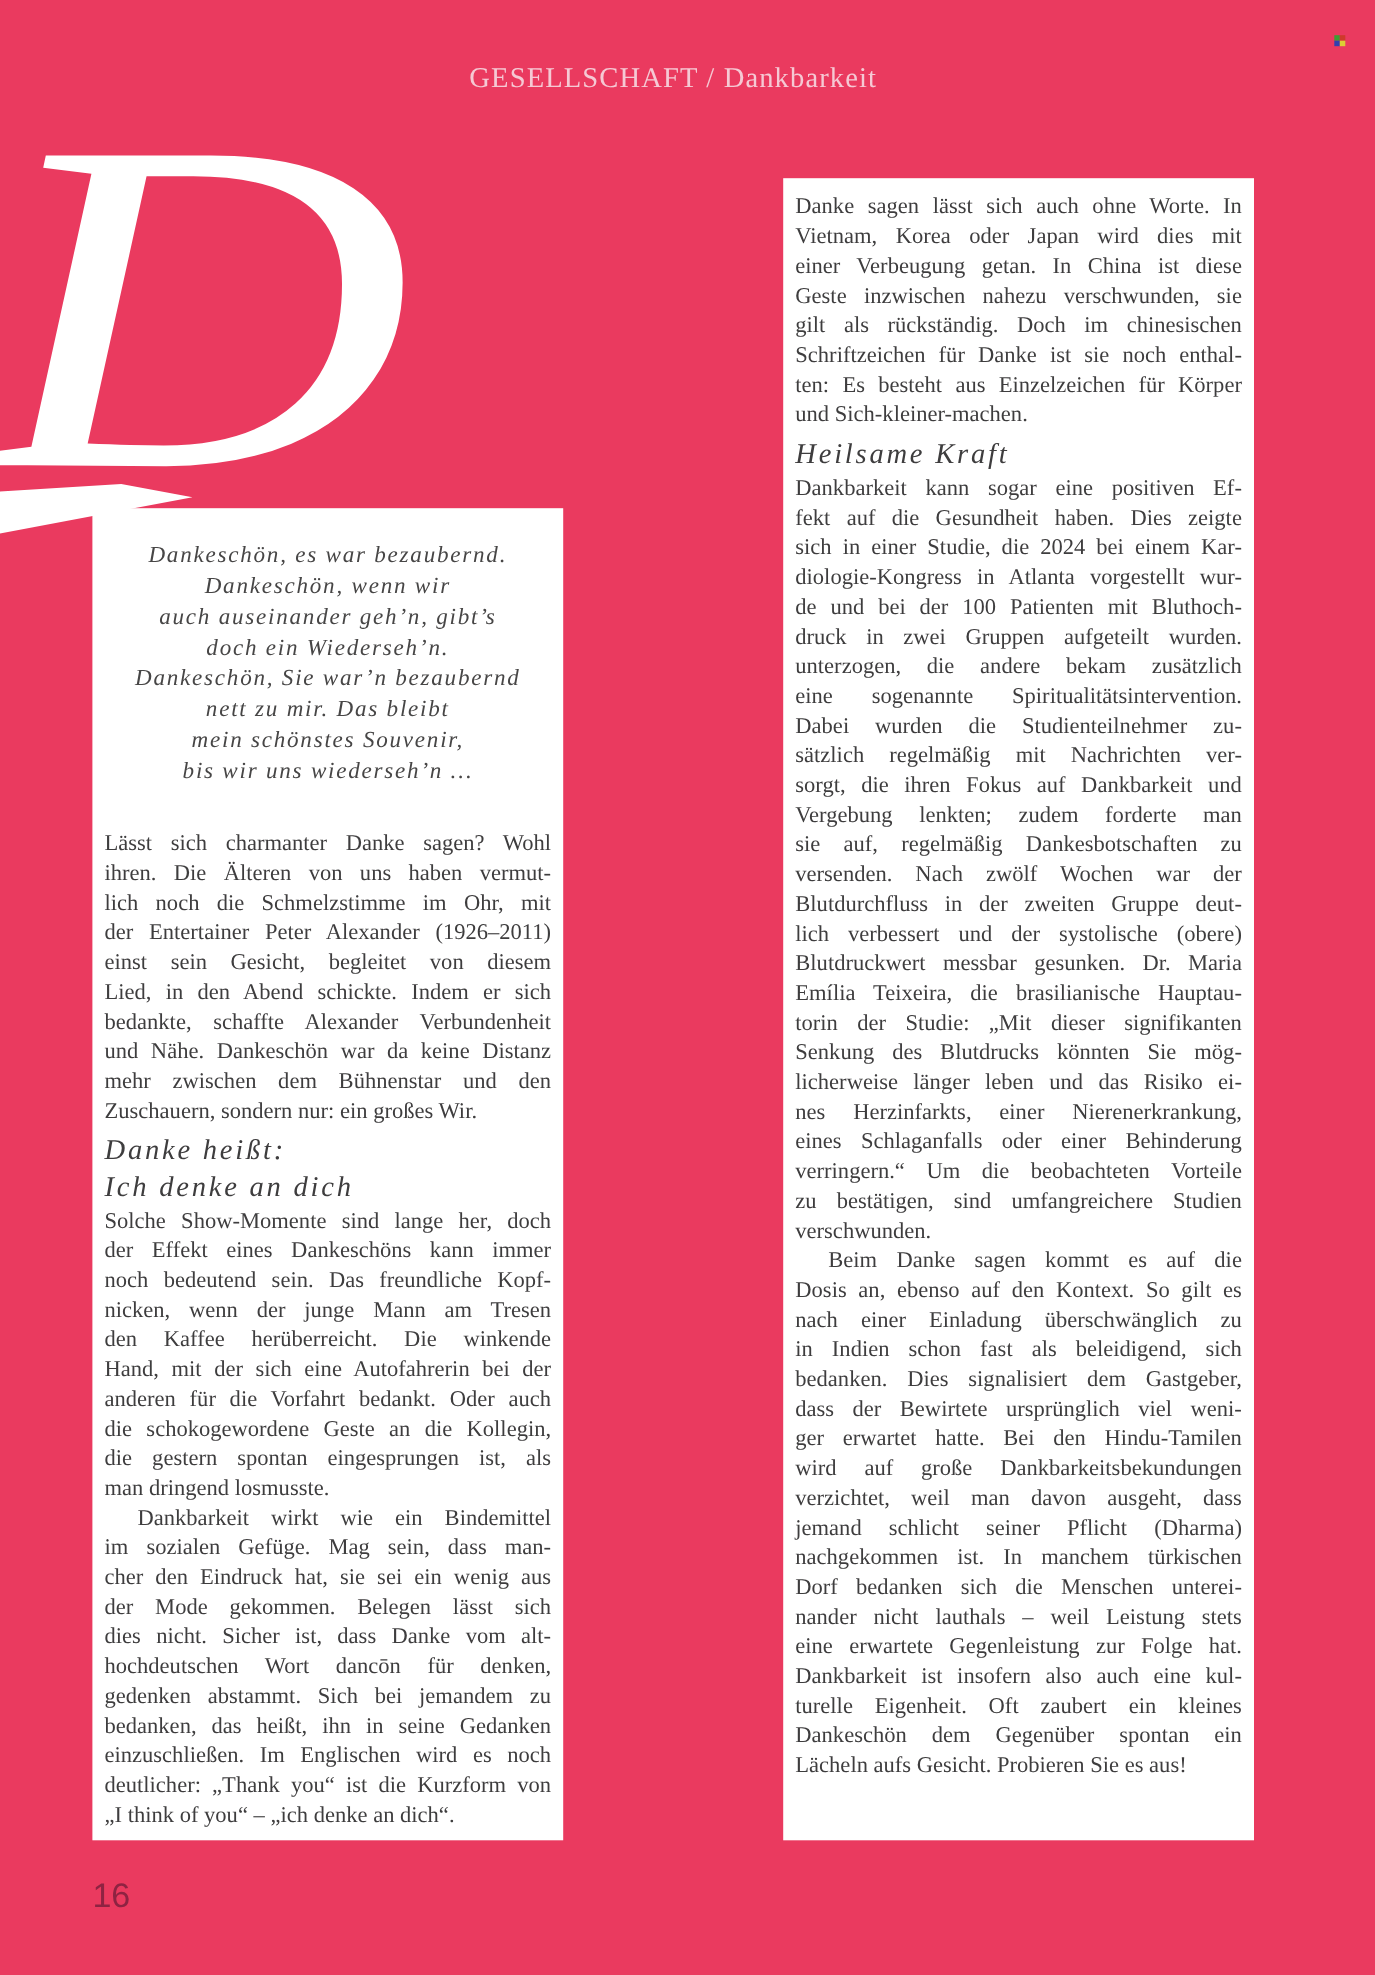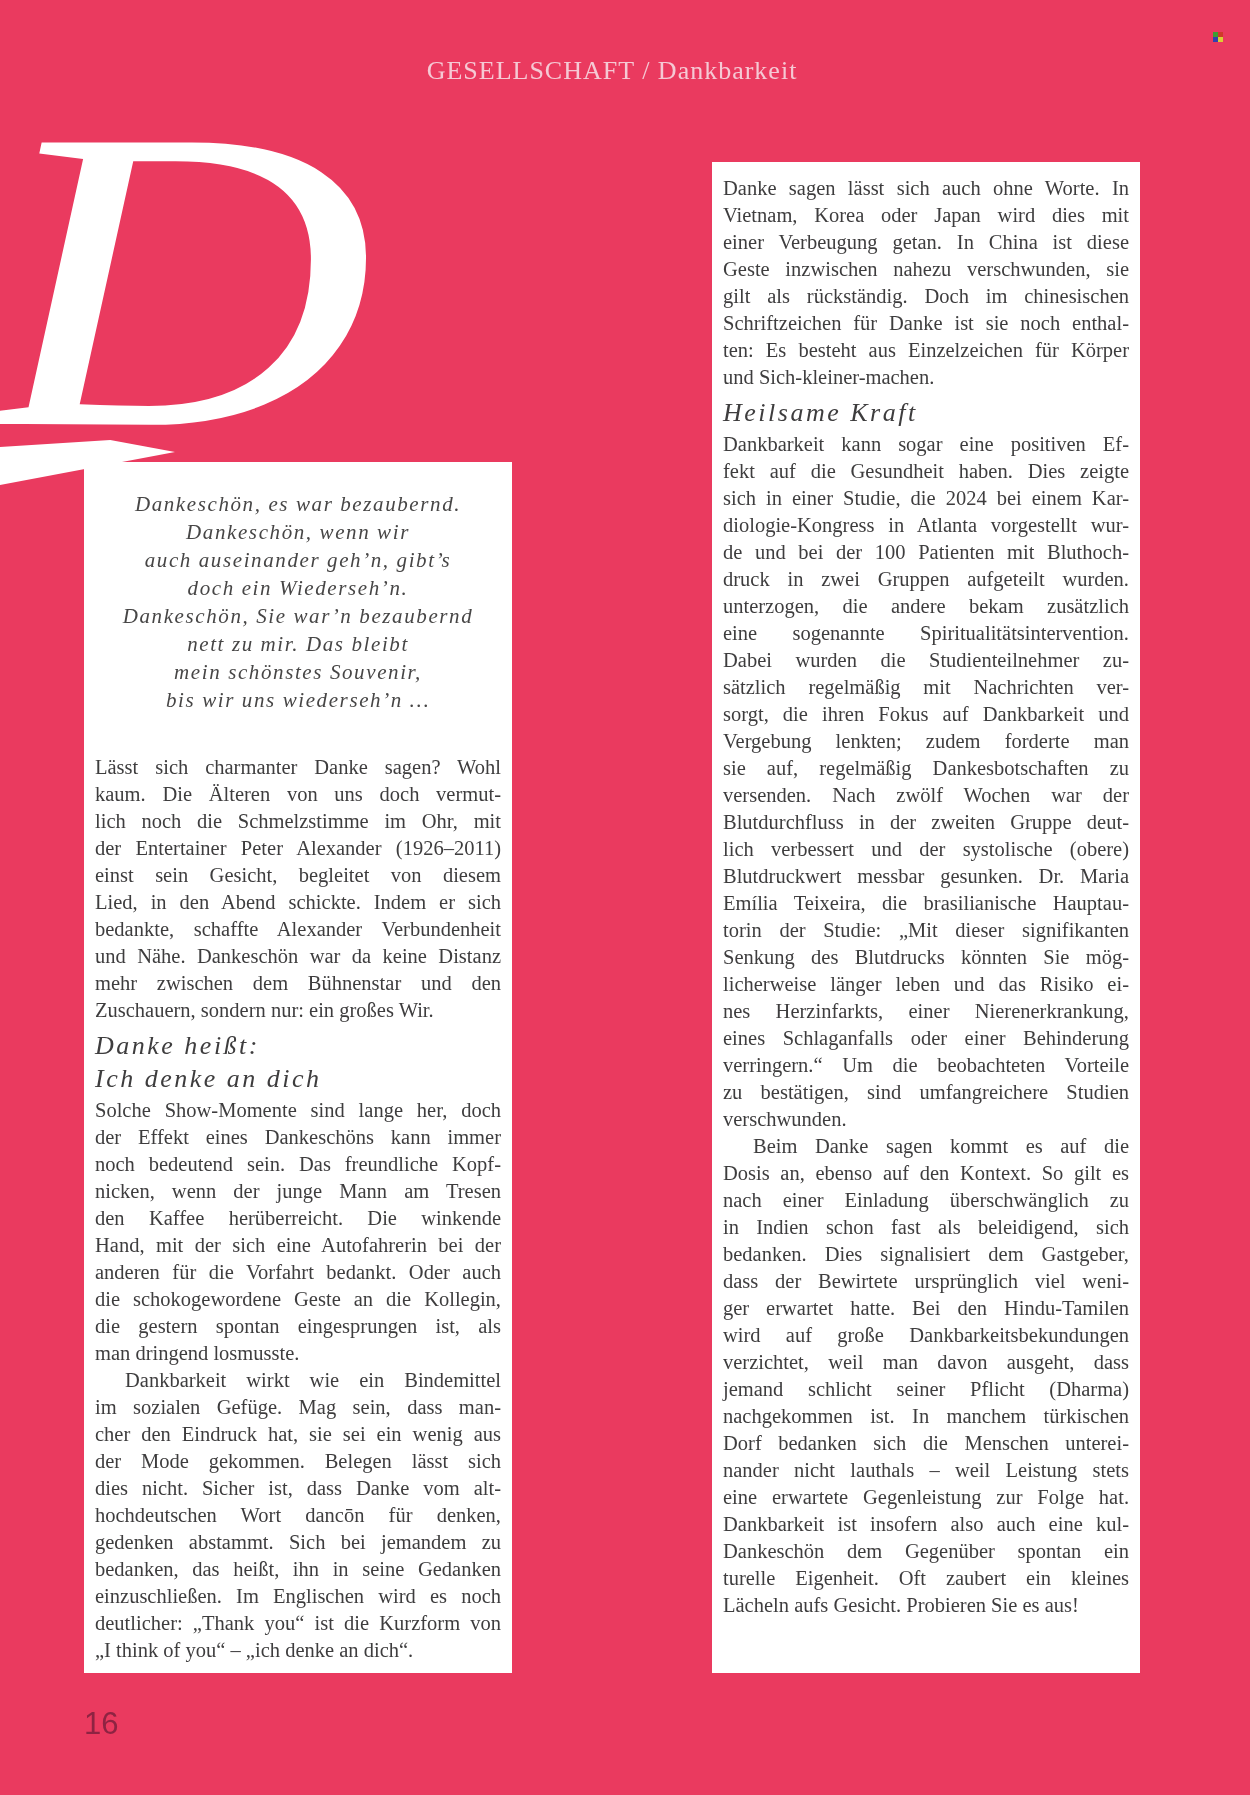--- a/index.html
+++ b/index.html
@@ -90,21 +90,21 @@
         <div class="poem-line">auch auseinander geh’n, gibt’s</div>
         <div class="poem-line">doch ein Wiederseh’n.</div>
         <div class="poem-line">Dankeschön, Sie war’n bezaubernd</div>
         <div class="poem-line">nett zu mir. Das bleibt</div>
         <div class="poem-line">mein schönstes Souvenir,</div>
         <div class="poem-line">bis wir uns wiederseh’n …</div>
       </div>
     <div id="left-body">
         <div class="para">
           <div class="line">Lässt sich charmanter Danke sagen? Wohl</div>
-          <div class="line">kaum. Die Älteren von uns doch vermut-</div>
+          <div class="line">ihren. Die Älteren von uns haben vermut-</div>
           <div class="line">lich noch die Schmelzstimme im Ohr, mit</div>
           <div class="line">der Entertainer Peter Alexander (1926–2011)</div>
           <div class="line">einst sein Gesicht, begleitet von diesem</div>
           <div class="line">Lied, in den Abend schickte. Indem er sich</div>
           <div class="line">bedankte, schaffte Alexander Verbundenheit</div>
           <div class="line">und Nähe. Dankeschön war da keine Distanz</div>
           <div class="line">mehr zwischen dem Bühnenstar und den</div>
           <div class="line last">Zuschauern, sondern nur: ein großes Wir.</div>
         </div>
         <div class="heading">
@@ -191,22 +191,22 @@
           <div class="line">dass der Bewirtete ursprünglich viel weni-</div>
           <div class="line">ger erwartet hatte. Bei den Hindu-Tamilen</div>
           <div class="line">wird auf große Dankbarkeitsbekundungen</div>
           <div class="line">verzichtet, weil man davon ausgeht, dass</div>
           <div class="line">jemand schlicht seiner Pflicht (Dharma)</div>
           <div class="line">nachgekommen ist. In manchem türkischen</div>
           <div class="line">Dorf bedanken sich die Menschen unterei-</div>
           <div class="line">nander nicht lauthals – weil Leistung stets</div>
           <div class="line">eine erwartete Gegenleistung zur Folge hat.</div>
           <div class="line">Dankbarkeit ist insofern also auch eine kul-</div>
+          <div class="line">turelle Eigenheit. Oft zaubert ein kleines</div>
           <div class="line">Dankeschön dem Gegenüber spontan ein</div>
-          <div class="line">turelle Eigenheit. Oft zaubert ein kleines</div>
           <div class="line last">Lächeln aufs Gesicht. Probieren Sie es aus!</div>
         </div>
       </div>
   </div>
 
   <div class="pagenum">16</div>
 
 </div>
 
 </body></html>

